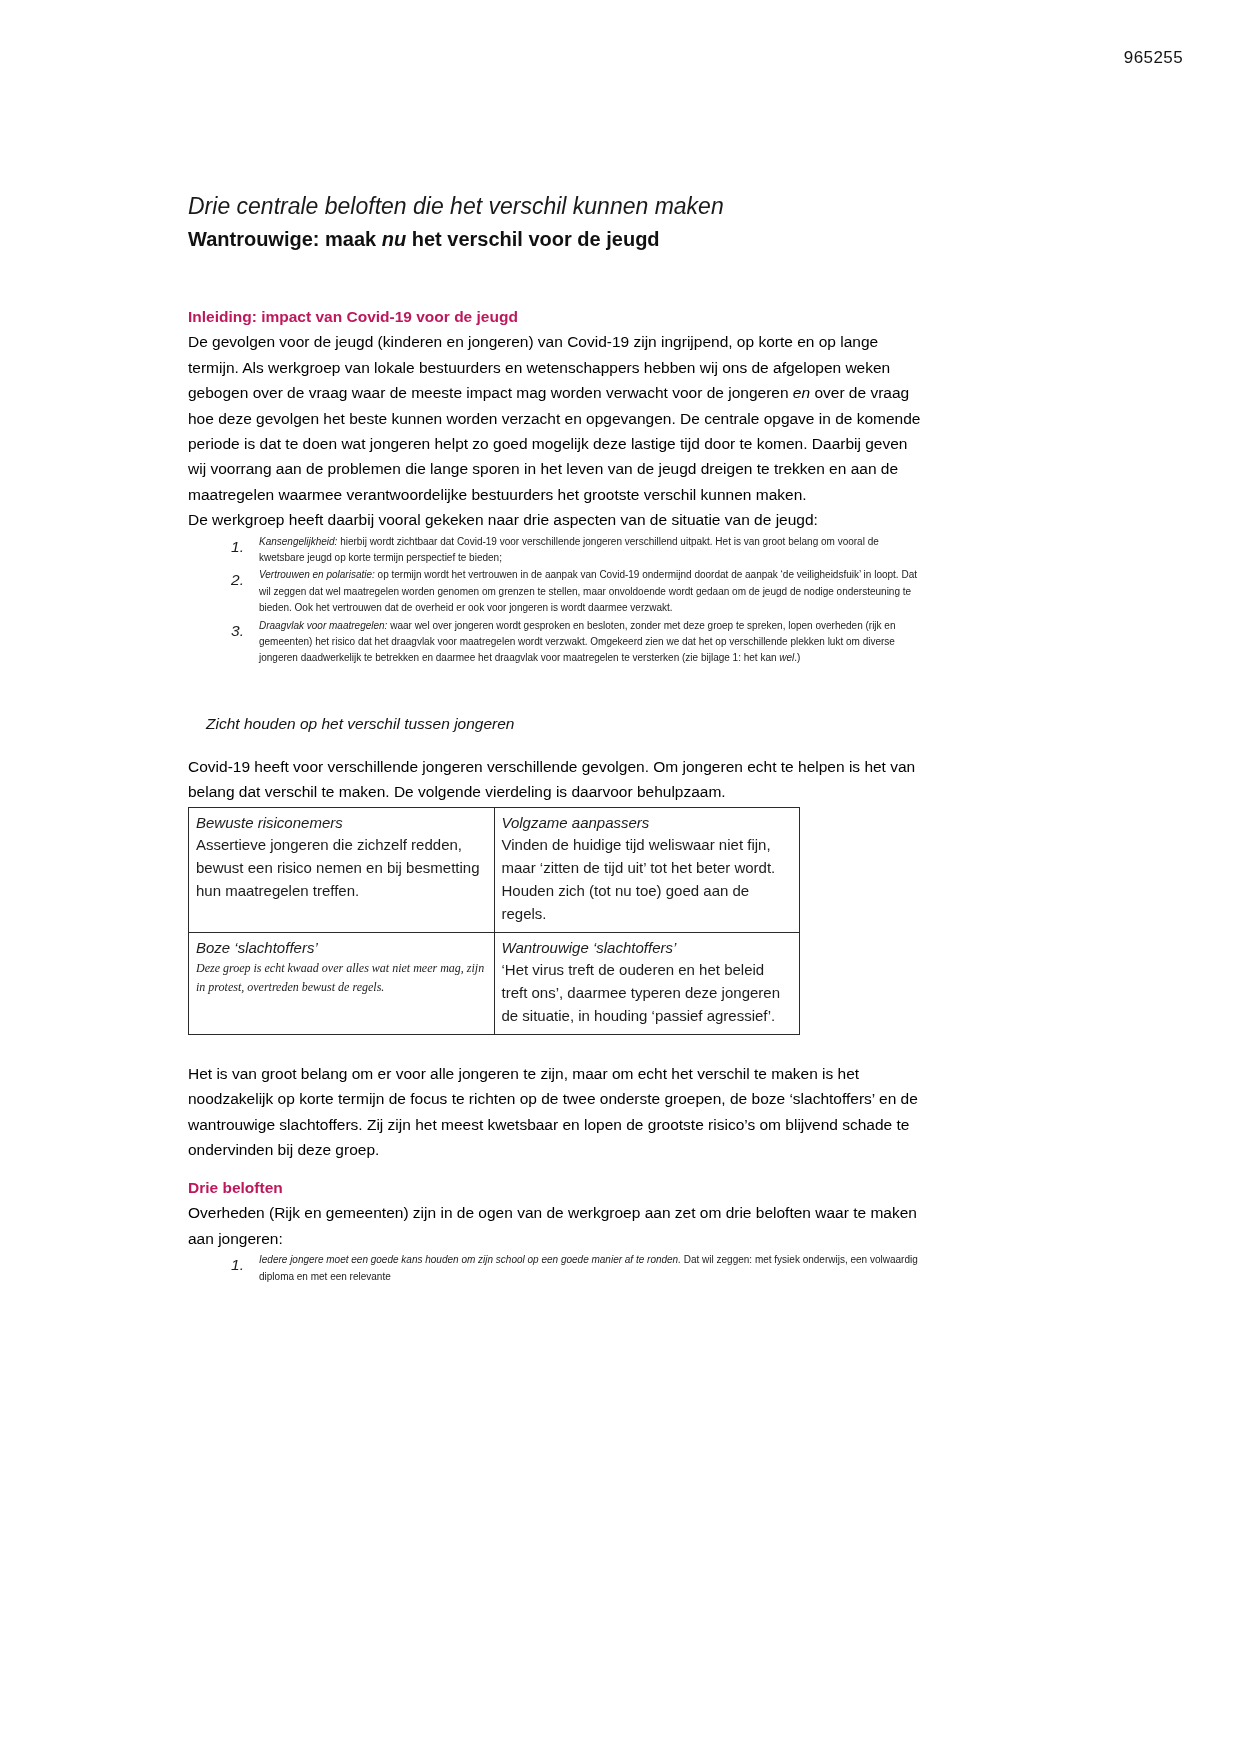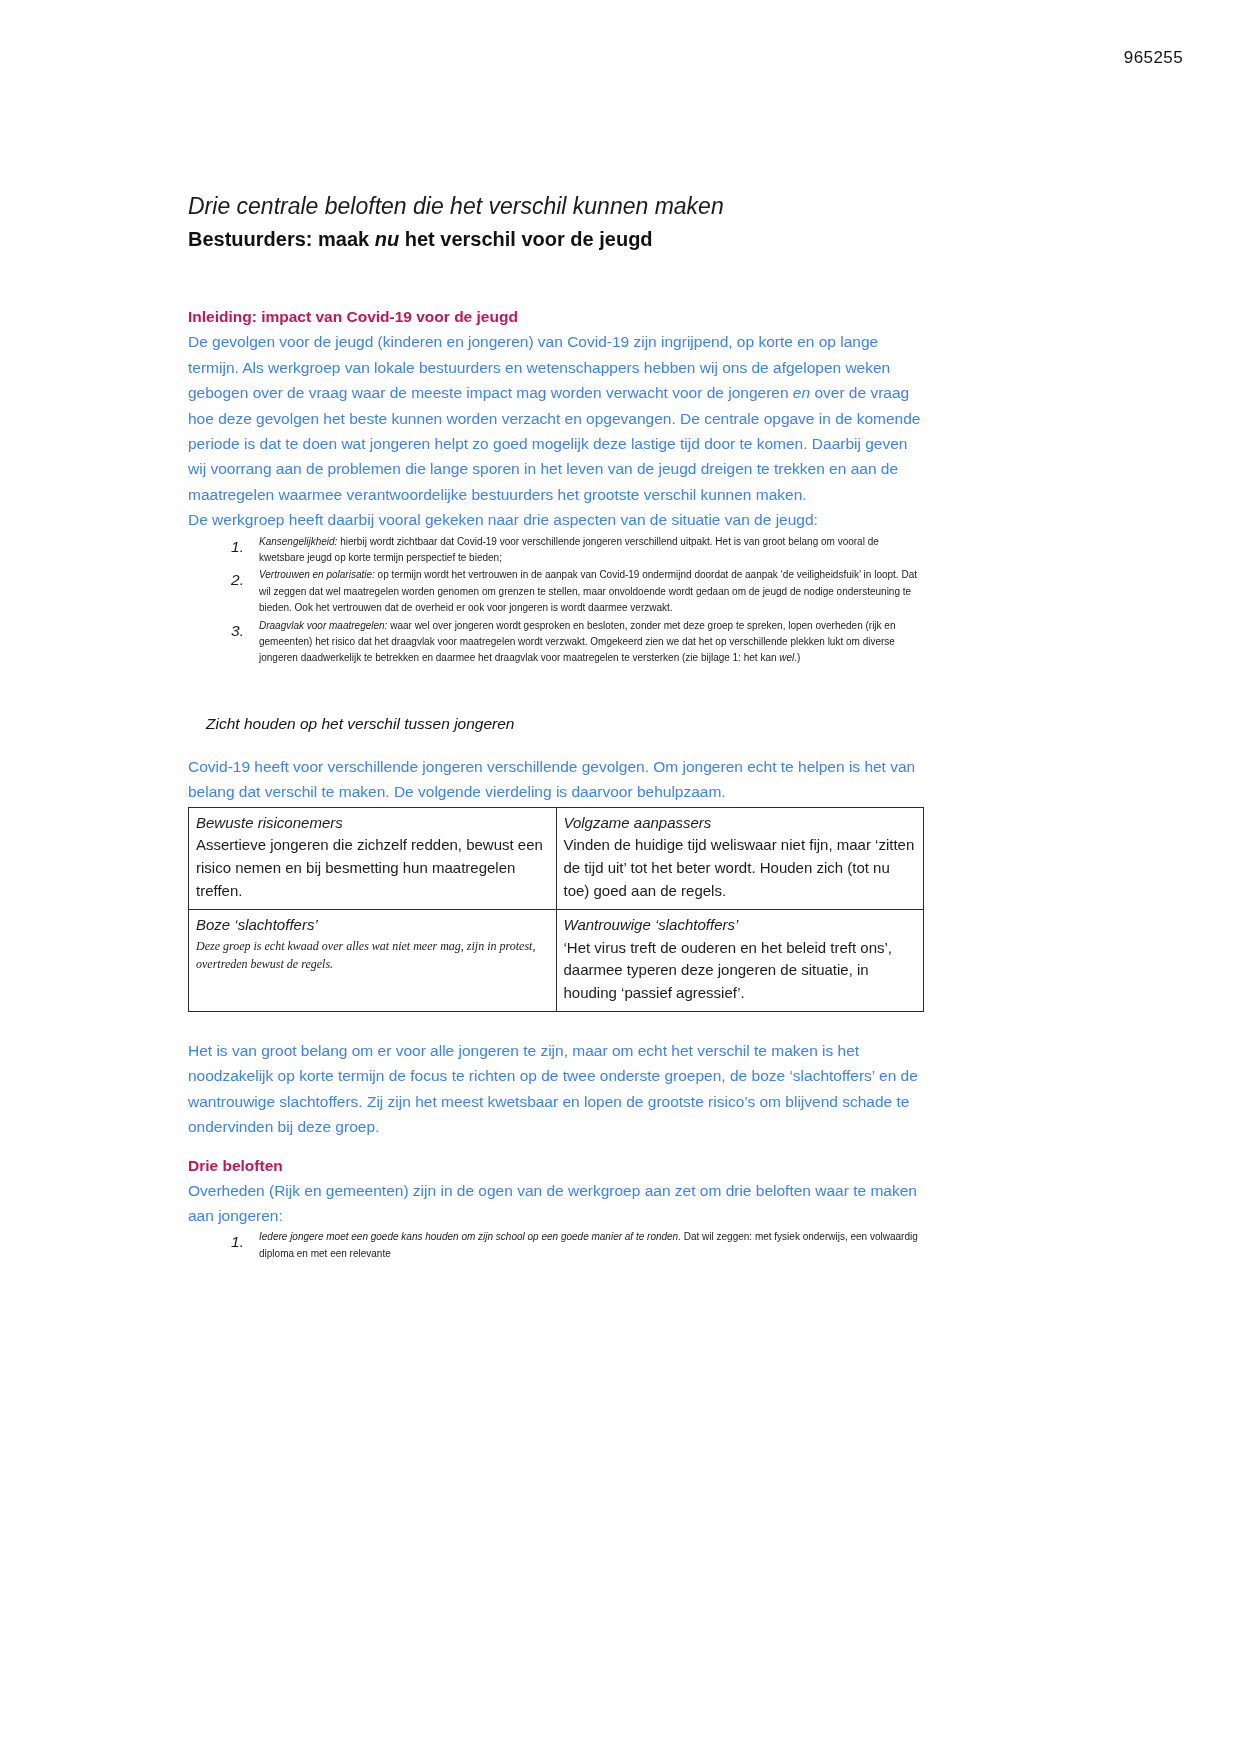--- a/index.html
+++ b/index.html
@@ -64,21 +64,21 @@
     font-weight: normal;
     font-size: 15.5px;
     line-height: 1.55;
     margin: 18px;
     color: #141414;
   }
   p.body-text {
     font-size: 15.5px;
     line-height: 1.64;
     margin: 0;
-    color: #3b82f6;
+    color: #000000;
     text-align: left;
   }
   p.body-text em { font-style: italic; }
 
   .spacer-lg { height: 52px; }
   .spacer-md { height: 26px; }
   .spacer-sm { height: 14px; }
 
   ol.num-list {
     margin: 0;
@@ -105,21 +105,21 @@
   }
   ol.num-list.italic-num > li::before {
     font-style: italic;
   }
   ol.num-list > li .lead {
     font-style: italic;
   }
 
   table.quad-table {
     border-collapse: collapse;
-    width: 736px;
+    width: 612px;
     margin: 2px 0 0 0;
     table-layout: fixed;
   }
   table.quad-table td {
     border: 1px solid #2b2b2b;
     vertical-align: top;
     padding: 4px 7px 6px 7px;
     font-size: 15px;
     line-height: 1.52;
     color: #1c1c1c;
@@ -141,21 +141,21 @@
 </head>
 <body>
 
 <div class="page">
 
   <div class="header-number">965255</div>
 
   <div class="content">
 
     <div class="kicker">Drie centrale beloften die het verschil kunnen maken</div>
-    <h1 class="doc-title"><span>Bestuurders: maak </span><em>nu</em><span> het verschil voor de jeugd</span></h1>
+    <h1 class="doc-title"><span>Wantrouwige: maak </span><em>nu</em><span> het verschil voor de jeugd</span></h1>
 
     <div class="spacer-lg"></div>
 
     <div class="section-head">Inleiding: impact van Covid-19 voor de jeugd</div>
     <p class="body-text"><span>De gevolgen voor de jeugd (kinderen en jongeren) van Covid-19 zijn ingrijpend, op korte en op lange termijn. Als werkgroep van lokale bestuurders en wetenschappers hebben wij ons de afgelopen weken gebogen over de vraag waar de meeste impact mag worden verwacht voor de jongeren </span><em>en</em><span> over de vraag hoe deze gevolgen het beste kunnen worden verzacht en opgevangen.  De centrale opgave in de komende periode is dat te doen wat jongeren helpt zo goed mogelijk deze lastige tijd door te komen. Daarbij geven wij voorrang aan de problemen die lange sporen in het leven van de jeugd dreigen te trekken en aan de maatregelen waarmee verantwoordelijke bestuurders het grootste verschil kunnen maken.</span></p>
     <p class="body-text">De werkgroep heeft daarbij vooral gekeken naar drie aspecten van de situatie van de jeugd:</p>
 
     <ol class="num-list italic-num">
       <li><span class="lead">Kansengelijkheid:</span><span> hierbij wordt zichtbaar dat Covid-19 voor verschillende jongeren verschillend uitpakt. Het is van groot belang om vooral de kwetsbare jeugd op korte termijn perspectief te bieden;</span></li>
       <li><span class="lead">Vertrouwen en polarisatie:</span><span> op termijn wordt het vertrouwen in de aanpak van Covid-19 ondermijnd doordat de aanpak ‘de veiligheidsfuik’ in loopt. Dat wil zeggen dat wel maatregelen worden genomen om grenzen te stellen, maar onvoldoende wordt gedaan om de jeugd de nodige ondersteuning te bieden. Ook het vertrouwen dat de overheid er ook voor jongeren is wordt daarmee verzwakt.</span></li>

